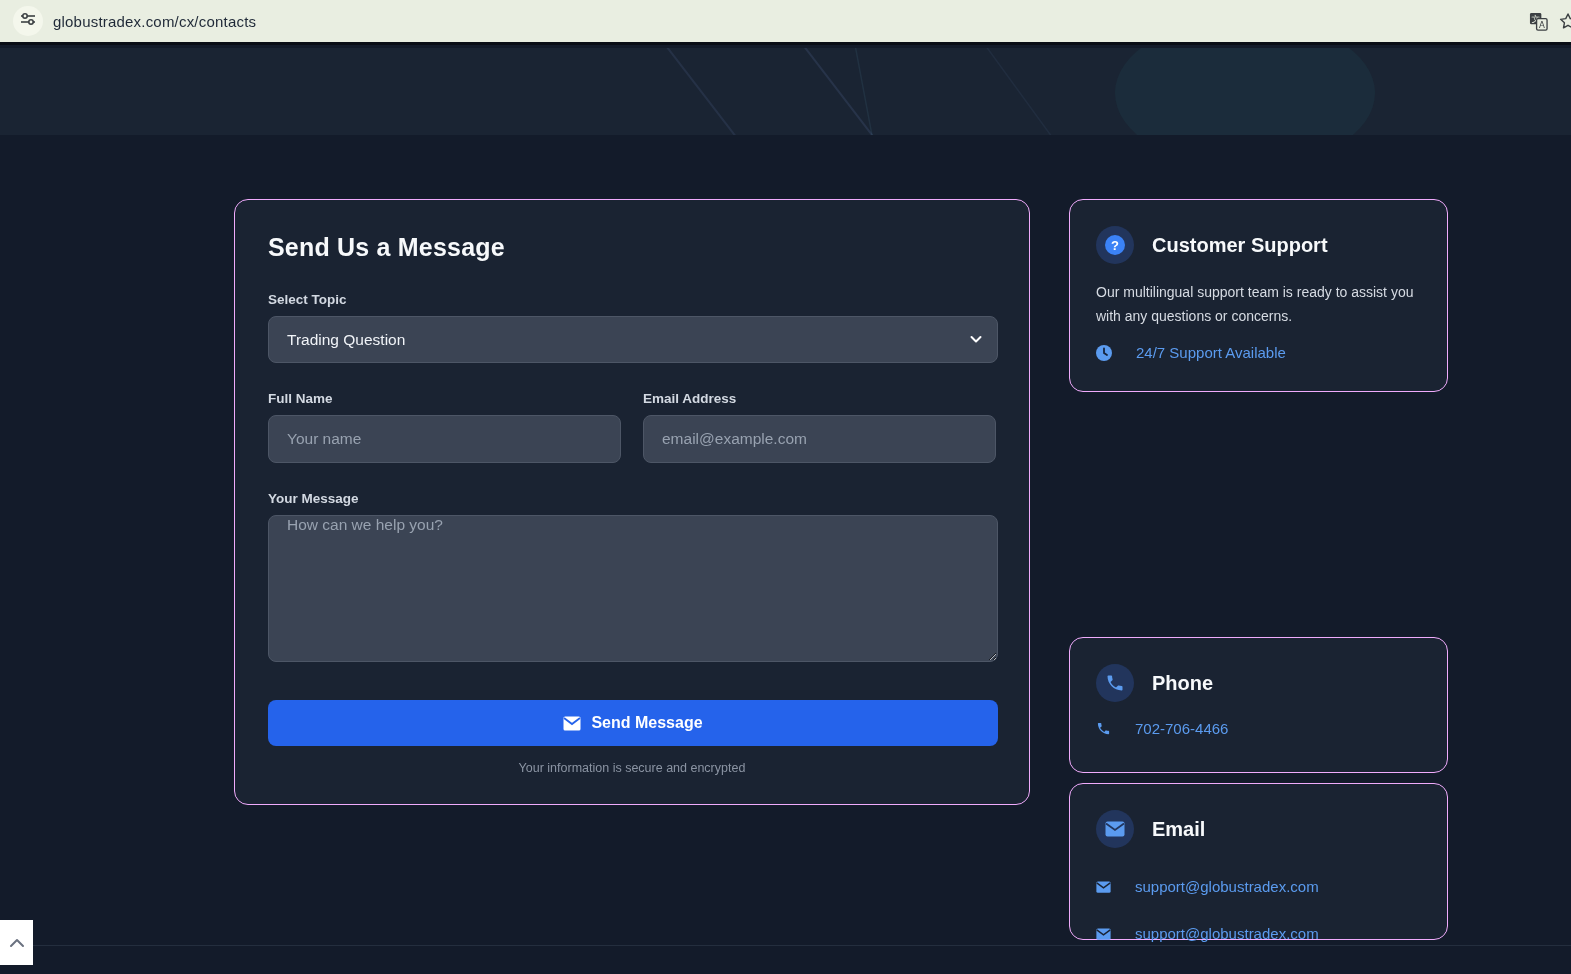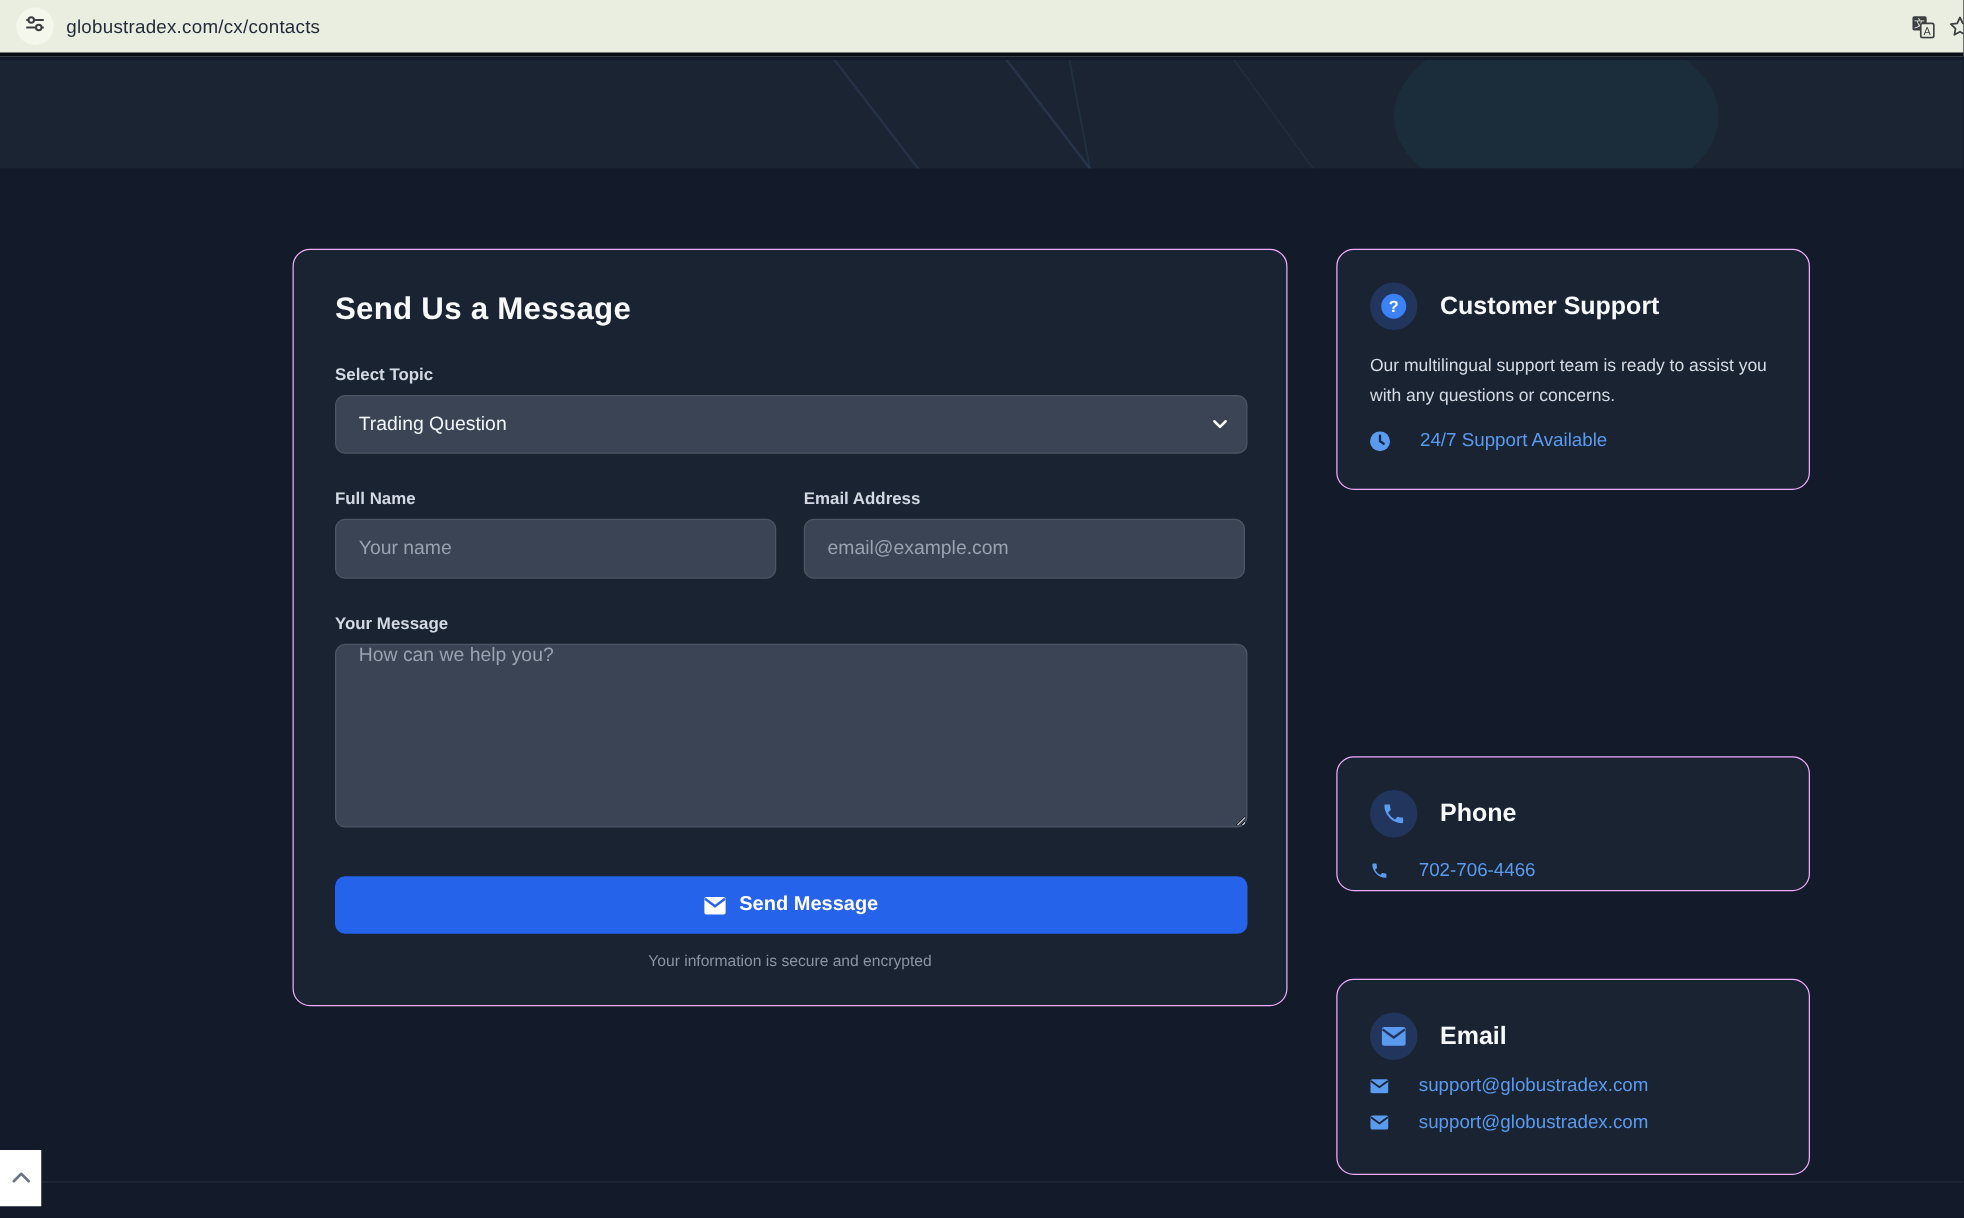--- a/index.html
+++ b/index.html
@@ -48,31 +48,31 @@
   .send-btn { margin-top:34px; width:730px; height:46px; background:#2563eb; border:none;
     border-radius:8px; color:#ffffff; font-size:16px; font-weight:bold; cursor:pointer;
     display:flex; align-items:center; justify-content:center; gap:10px;
     font-family:"Liberation Sans", sans-serif; }
   .secure-note { margin-top:15px; text-align:center; font-size:12.5px; color:#8b94a3; }
 
   
   .side-card { left:1069px; width:379px; padding:26px; }
   .support-card { top:64px; height:193px; }
   .address-card { top:285px; height:181px; }
-  .phone-card { top:470px; height:108px; }
+  .phone-card { top:502px; height:136px; }
   .email-card { top:648px; height:157px; }
   .card-head { display:flex; align-items:center; gap:18px; }
   .icon-circle { width:38px; height:38px; border-radius:50%; background:#22355c;
     display:flex; align-items:center; justify-content:center; flex:0 0 38px; }
   .card-title { font-size:20px; font-weight:bold; color:#f7f9fb; }
   .card-body { margin-top:16px; font-size:14px; line-height:24px; color:#d6dbe3; }
   .blue-link { display:flex; align-items:center; gap:24px; color:#5b9bef; font-size:15px;
     text-decoration:none; cursor:pointer; }
   .support-avail { margin-top:16px; }
-  .email-link { margin-top:12px; }
+  .email-link { margin-top:30px; }
   .phone-link { margin-top:18px; }
 
   
   .footer-divider { position:absolute; left:0; top:945px; width:1571px; height:1px; background:#242e3e; }
   .scroll-top { position:absolute; left:0; top:920px; width:33px; height:45px; background:#ffffff;
     display:flex; align-items:center; justify-content:center; cursor:pointer; }
 </style>
 </head>
 <body>
 

